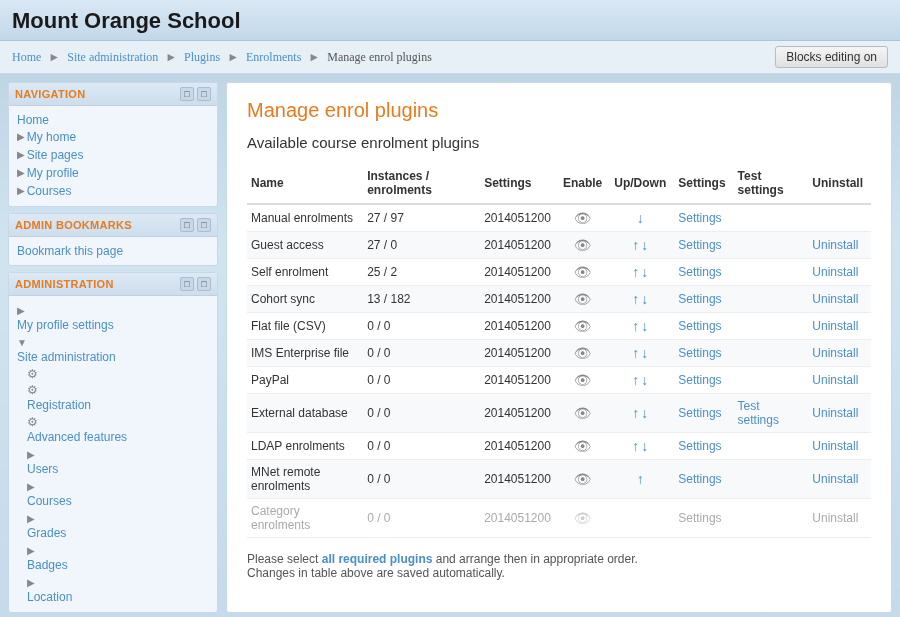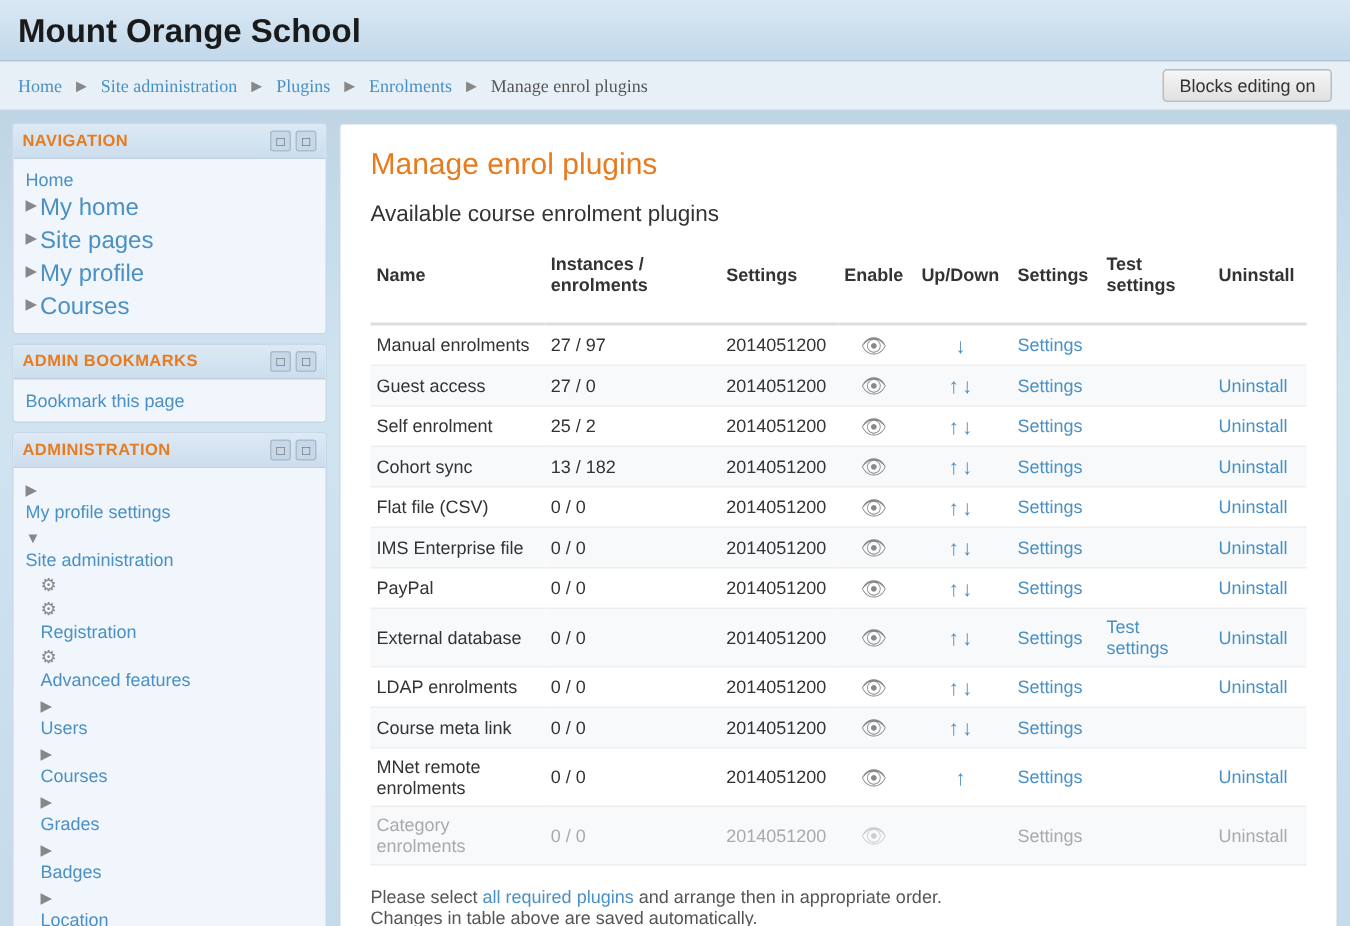--- a/index.html
+++ b/index.html
@@ -103,21 +103,21 @@
     }
     .sidebar-block-content a {
       display: block;
       color: #4a90c4;
       text-decoration: none;
       font-size: 12px;
       padding: 1px 0;
     }
     .nav-item { display: flex; align-items: flex-start; gap: 2px; padding: 1px 0; }
     .nav-item .arrow { color: #888; font-size: 10px; margin-top: 2px; }
-    .nav-item a { color: #4a90c4; text-decoration: none; font-size: 16px; }
+    .nav-item a { color: #4a90c4; text-decoration: none; font-size: 12px; }
     
     .tree-item {
       padding: 1px 0;
       font-size: 12px;
     }
     .tree-item.indent1 { padding-left: 10px; }
     .tree-item a { color: #4a90c4; text-decoration: none; }
     .tree-item .arrow { color: #888; font-size: 10px; margin-right: 2px; }
     .tree-item .gear { color: #888; margin-right: 2px; }
     
@@ -144,21 +144,21 @@
     #plugins-table {
       width: 100%;
       border-collapse: collapse;
       font-size: 12px;
     }
     #plugins-table th {
       text-align: left;
       font-weight: bold;
       color: #333;
       border-bottom: 2px solid #ddd;
-      padding: 6px 8px 18px 4px;
+      padding: 6px 8px 6px 4px;
     }
     #plugins-table td {
       padding: 5px 8px 5px 4px;
       border-bottom: 1px solid #eee;
       color: #333;
     }
     #plugins-table tr:nth-child(even) td { background: #f7f9fb; }
     #plugins-table tr.disabled td { color: #aaa; }
     .link-blue { color: #4a90c4; text-decoration: none; cursor: pointer; }
     .eye-icon { color: #888; font-size: 14px; }
@@ -167,21 +167,21 @@
       color: #4a90c4;
       cursor: pointer;
       font-size: 14px;
       margin: 0 1px;
     }
     .footer-note {
       margin-top: 14px;
       font-size: 12px;
       color: #555;
     }
-    .footer-note a { color: #4a90c4; text-decoration: none; }
+    .footer-note a { color: #4a90c4; text-decoration: none; font-weight: bold; }
   </style>
 </head>
 <body>
 
 <div id="header">
   <h1>Mount Orange School</h1>
 </div>
 
 <div id="breadcrumb-bar">
   <div id="breadcrumb">
@@ -401,30 +401,20 @@
             <td>LDAP enrolments</td>
             <td>0 / 0</td>
             <td>2014051200</td>
             <td style="text-align: center;"><span class="eye-icon" style="cursor: pointer;">👁</span></td>
             <td style="text-align: center;"><span class="arrow-btn">↑</span><span class="arrow-btn">↓</span></td>
             <td><a href="#" class="link-blue">Settings</a></td>
             <td></td>
             <td><a href="#" class="link-blue">Uninstall</a></td>
           </tr>
           <tr>
-            <td>Course meta link</td>
-            <td>0 / 0</td>
-            <td>2014051200</td>
-            <td style="text-align: center;"><span class="eye-icon" style="cursor: pointer;">👁</span></td>
-            <td style="text-align: center;"><span class="arrow-btn">↑</span><span class="arrow-btn">↓</span></td>
-            <td><a href="#" class="link-blue">Settings</a></td>
-            <td></td>
-            <td></td>
-          </tr>
-          <tr>
             <td>MNet remote enrolments</td>
             <td>0 / 0</td>
             <td>2014051200</td>
             <td style="text-align: center;"><span class="eye-icon" style="cursor: pointer;">👁</span></td>
             <td style="text-align: center;"><span class="arrow-btn">↑</span></td>
             <td><a href="#" class="link-blue">Settings</a></td>
             <td></td>
             <td><a href="#" class="link-blue">Uninstall</a></td>
           </tr>
           <tr class="disabled">

